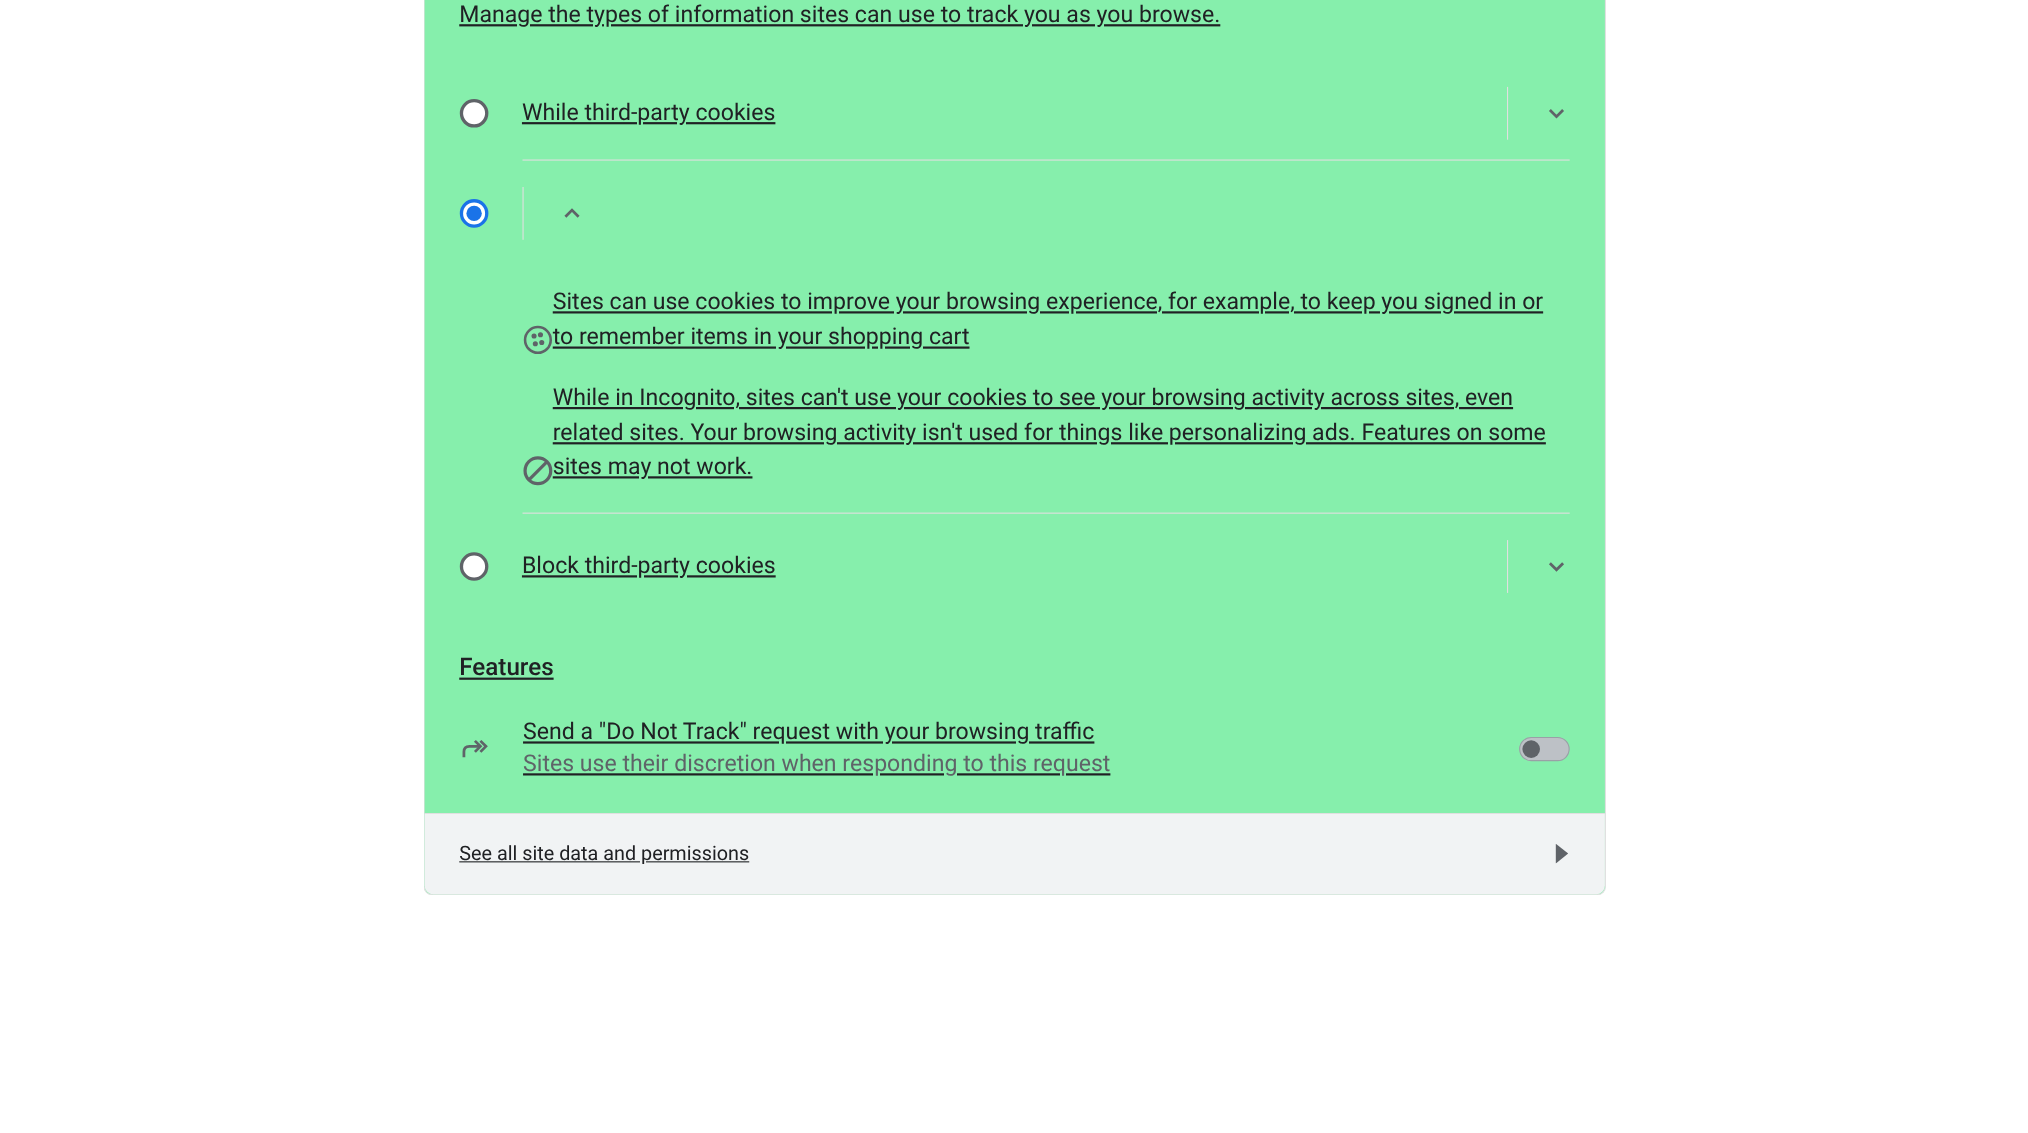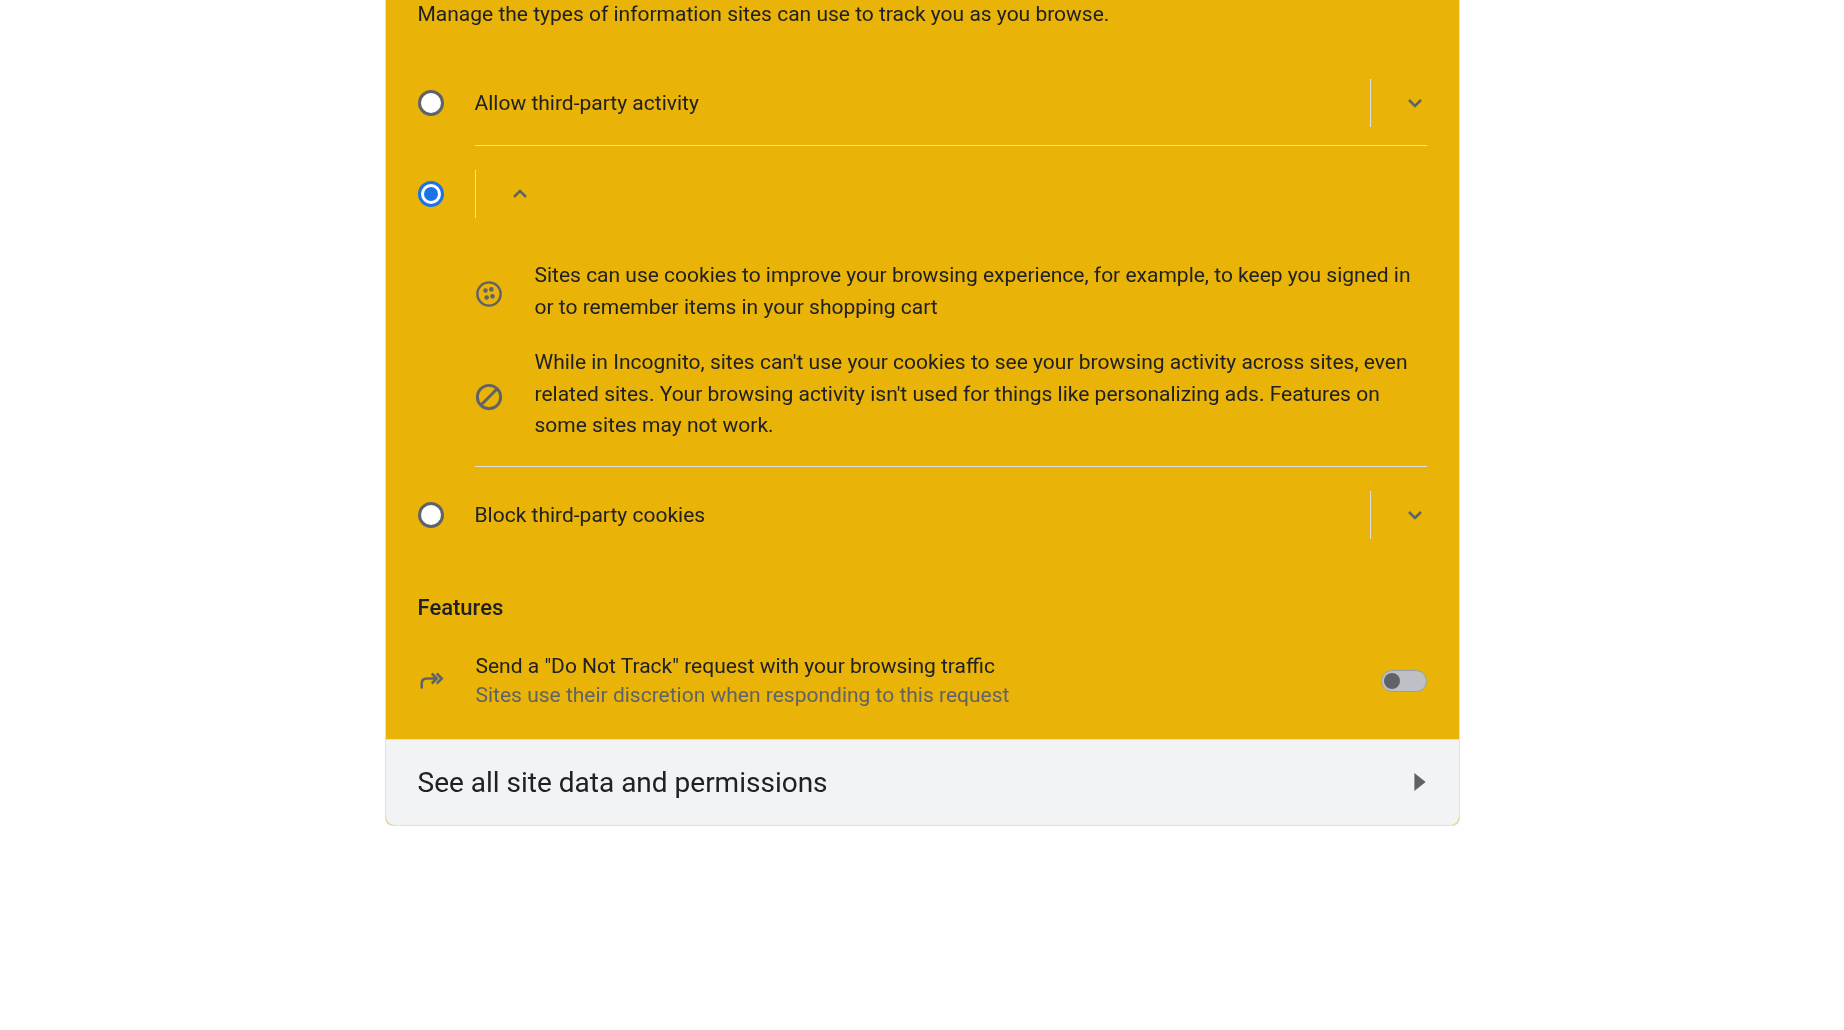--- a/index.html
+++ b/index.html
@@ -9,25 +9,26 @@
     }
     body {
       background: #ffffff;
       font-family: 'Roboto', -apple-system, BlinkMacSystemFont, 'Segoe UI', Arial, sans-serif;
       color: #202124;
       display: flex;
       justify-content: center;
     }
     .settings-card {
       width: 1075px;
-      background: #eab308;
+      background: #86efac;
       border: 1px solid #e0e0e0;
       border-top: none;
       border-radius: 0 0 8px 8px;
       margin-top: 0;
+      text-decoration: underline;
     }
     .description {
       padding: 0 32px 32px 32px;
       font-size: 21px;
       color: #202124;
       line-height: 1.4;
     }
     .option-row {
       display: flex;
       align-items: center;
@@ -84,23 +85,22 @@
       height: 48px;
       cursor: pointer;
     }
     .chevron {
       width: 24px;
       height: 24px;
       color: #5f6368;
     }
     .info-block {
       display: flex;
-      align-items: center;
+      align-items: flex-end;
       padding: 12px 32px 12px 89px;
-      gap: 32px;
     }
     .info-icon {
       flex-shrink: 0;
       width: 28px;
       height: 28px;
       color: #5f6368;
       margin-top: 4px;
     }
     .info-text {
       font-size: 21px;
@@ -160,42 +160,42 @@
       border-top: 1px solid #e0e0e0;
       background: #f1f3f4;
       padding: 26px 32px;
       display: flex;
       align-items: center;
       justify-content: space-between;
       cursor: pointer;
       border-radius: 0 0 8px 8px;
     }
     .footer-label {
-      font-size: 28px;
+      font-size: 18px;
       color: #202124;
     }
     .arrow-icon {
       width: 14px;
       height: 18px;
       color: #5f6368;
     }
   </style>
 </head>
 <body>
 
 <div class="settings-card">
 
   <div class="description">Manage the types of information sites can use to track you as you browse.</div>
 
   <div class="option-row">
     <div class="radio-outer">
       
     </div>
     <div class="option-row-inner">
-      <span class="option-label">Allow third-party activity</span>
+      <span class="option-label">While third-party cookies</span>
       <div class="expand-area">
         <svg class="chevron" viewBox="0 0 24 24" fill="none" stroke="currentColor" stroke-width="2.5">
           <polyline points="6 9 12 15 18 9"></polyline>
         </svg>
       </div>
     </div>
   </div>
   <div class="divider-wrap"></div>
 
   <div class="option-row" style="padding-top:24px;">

